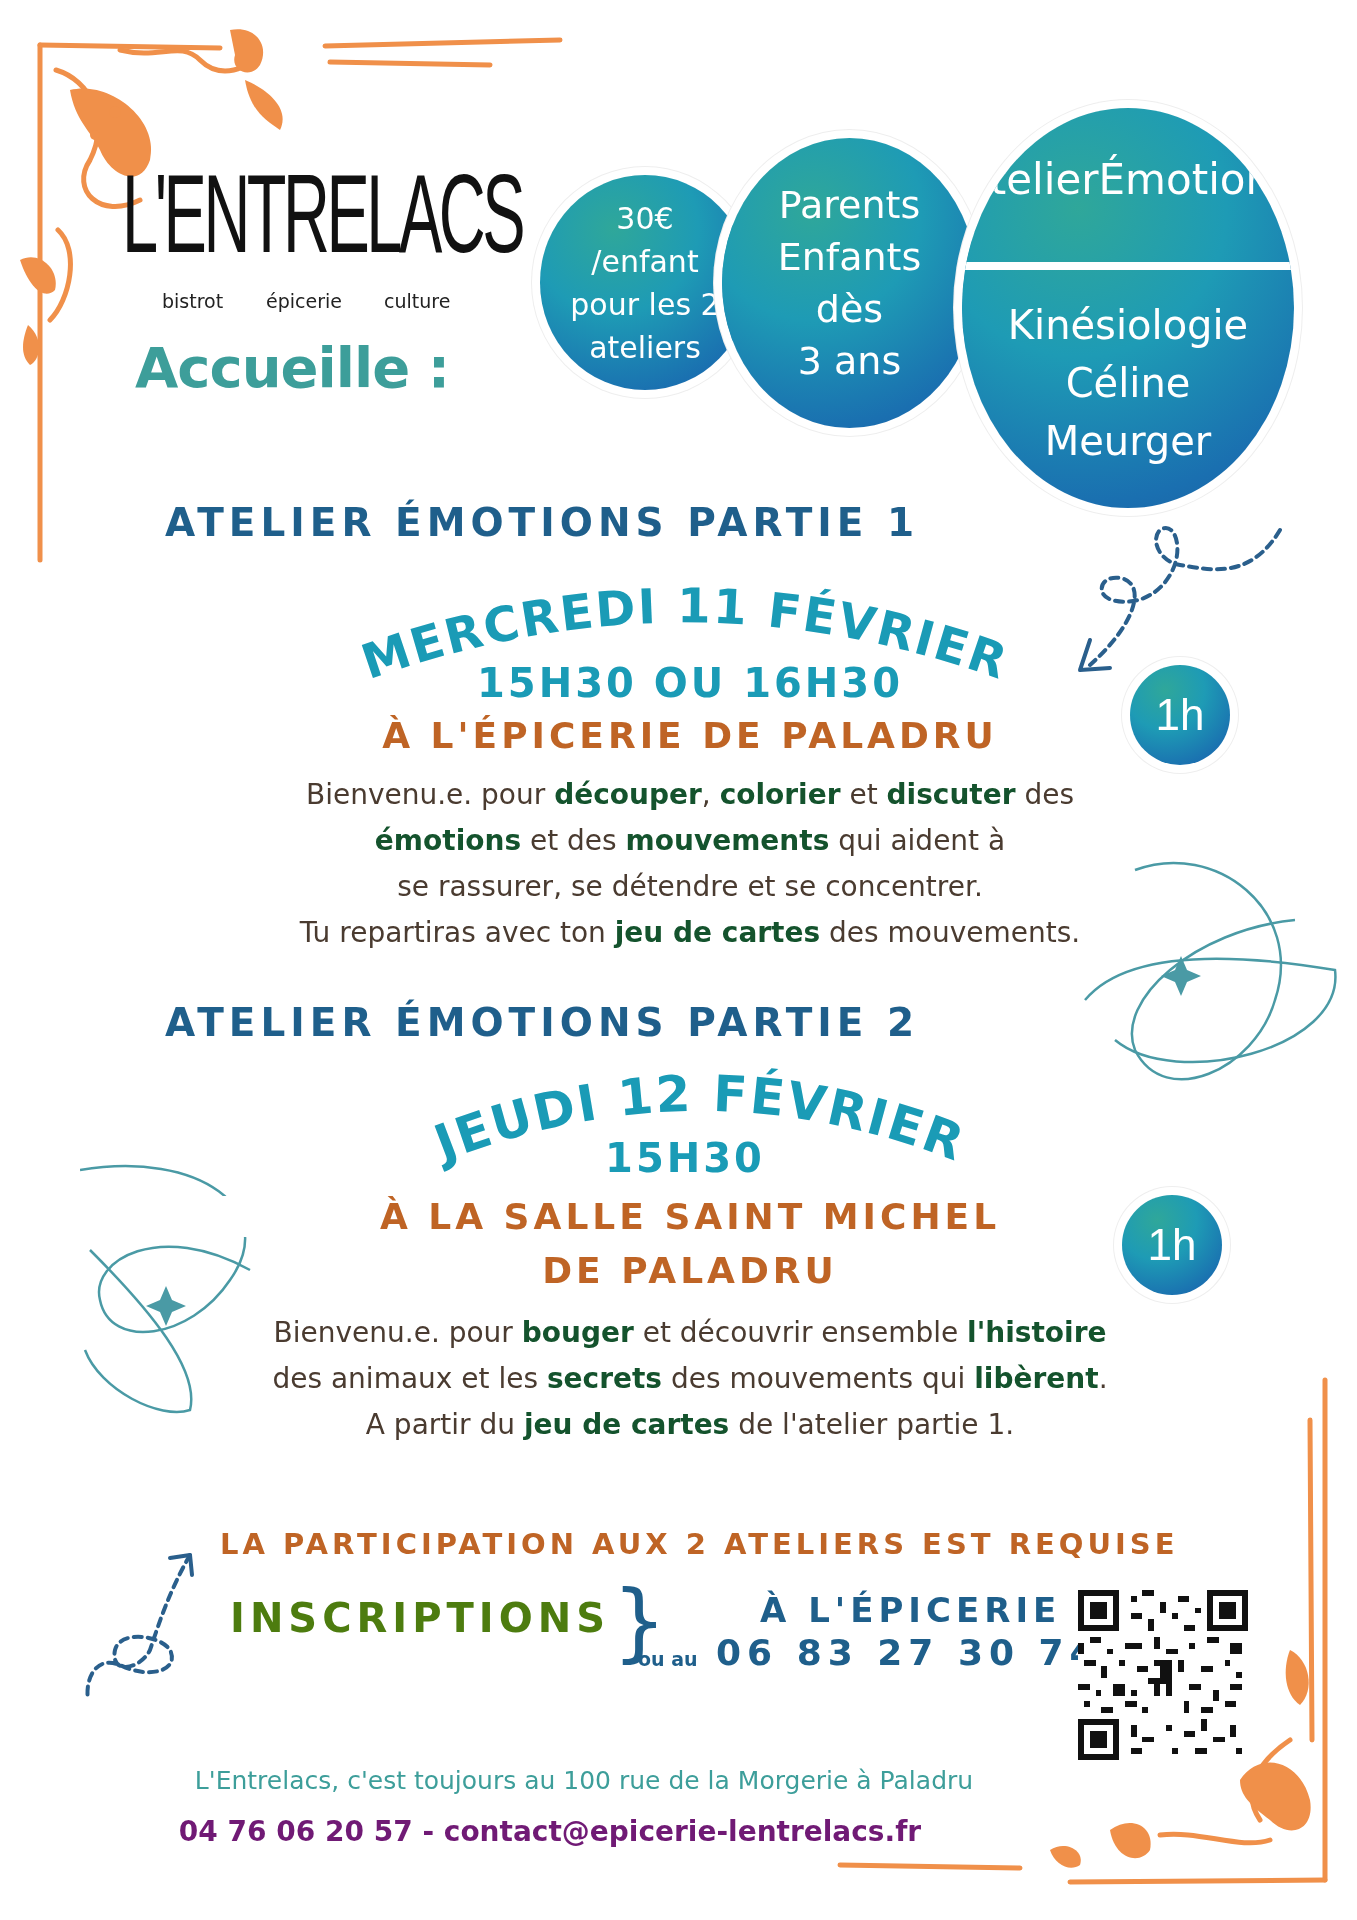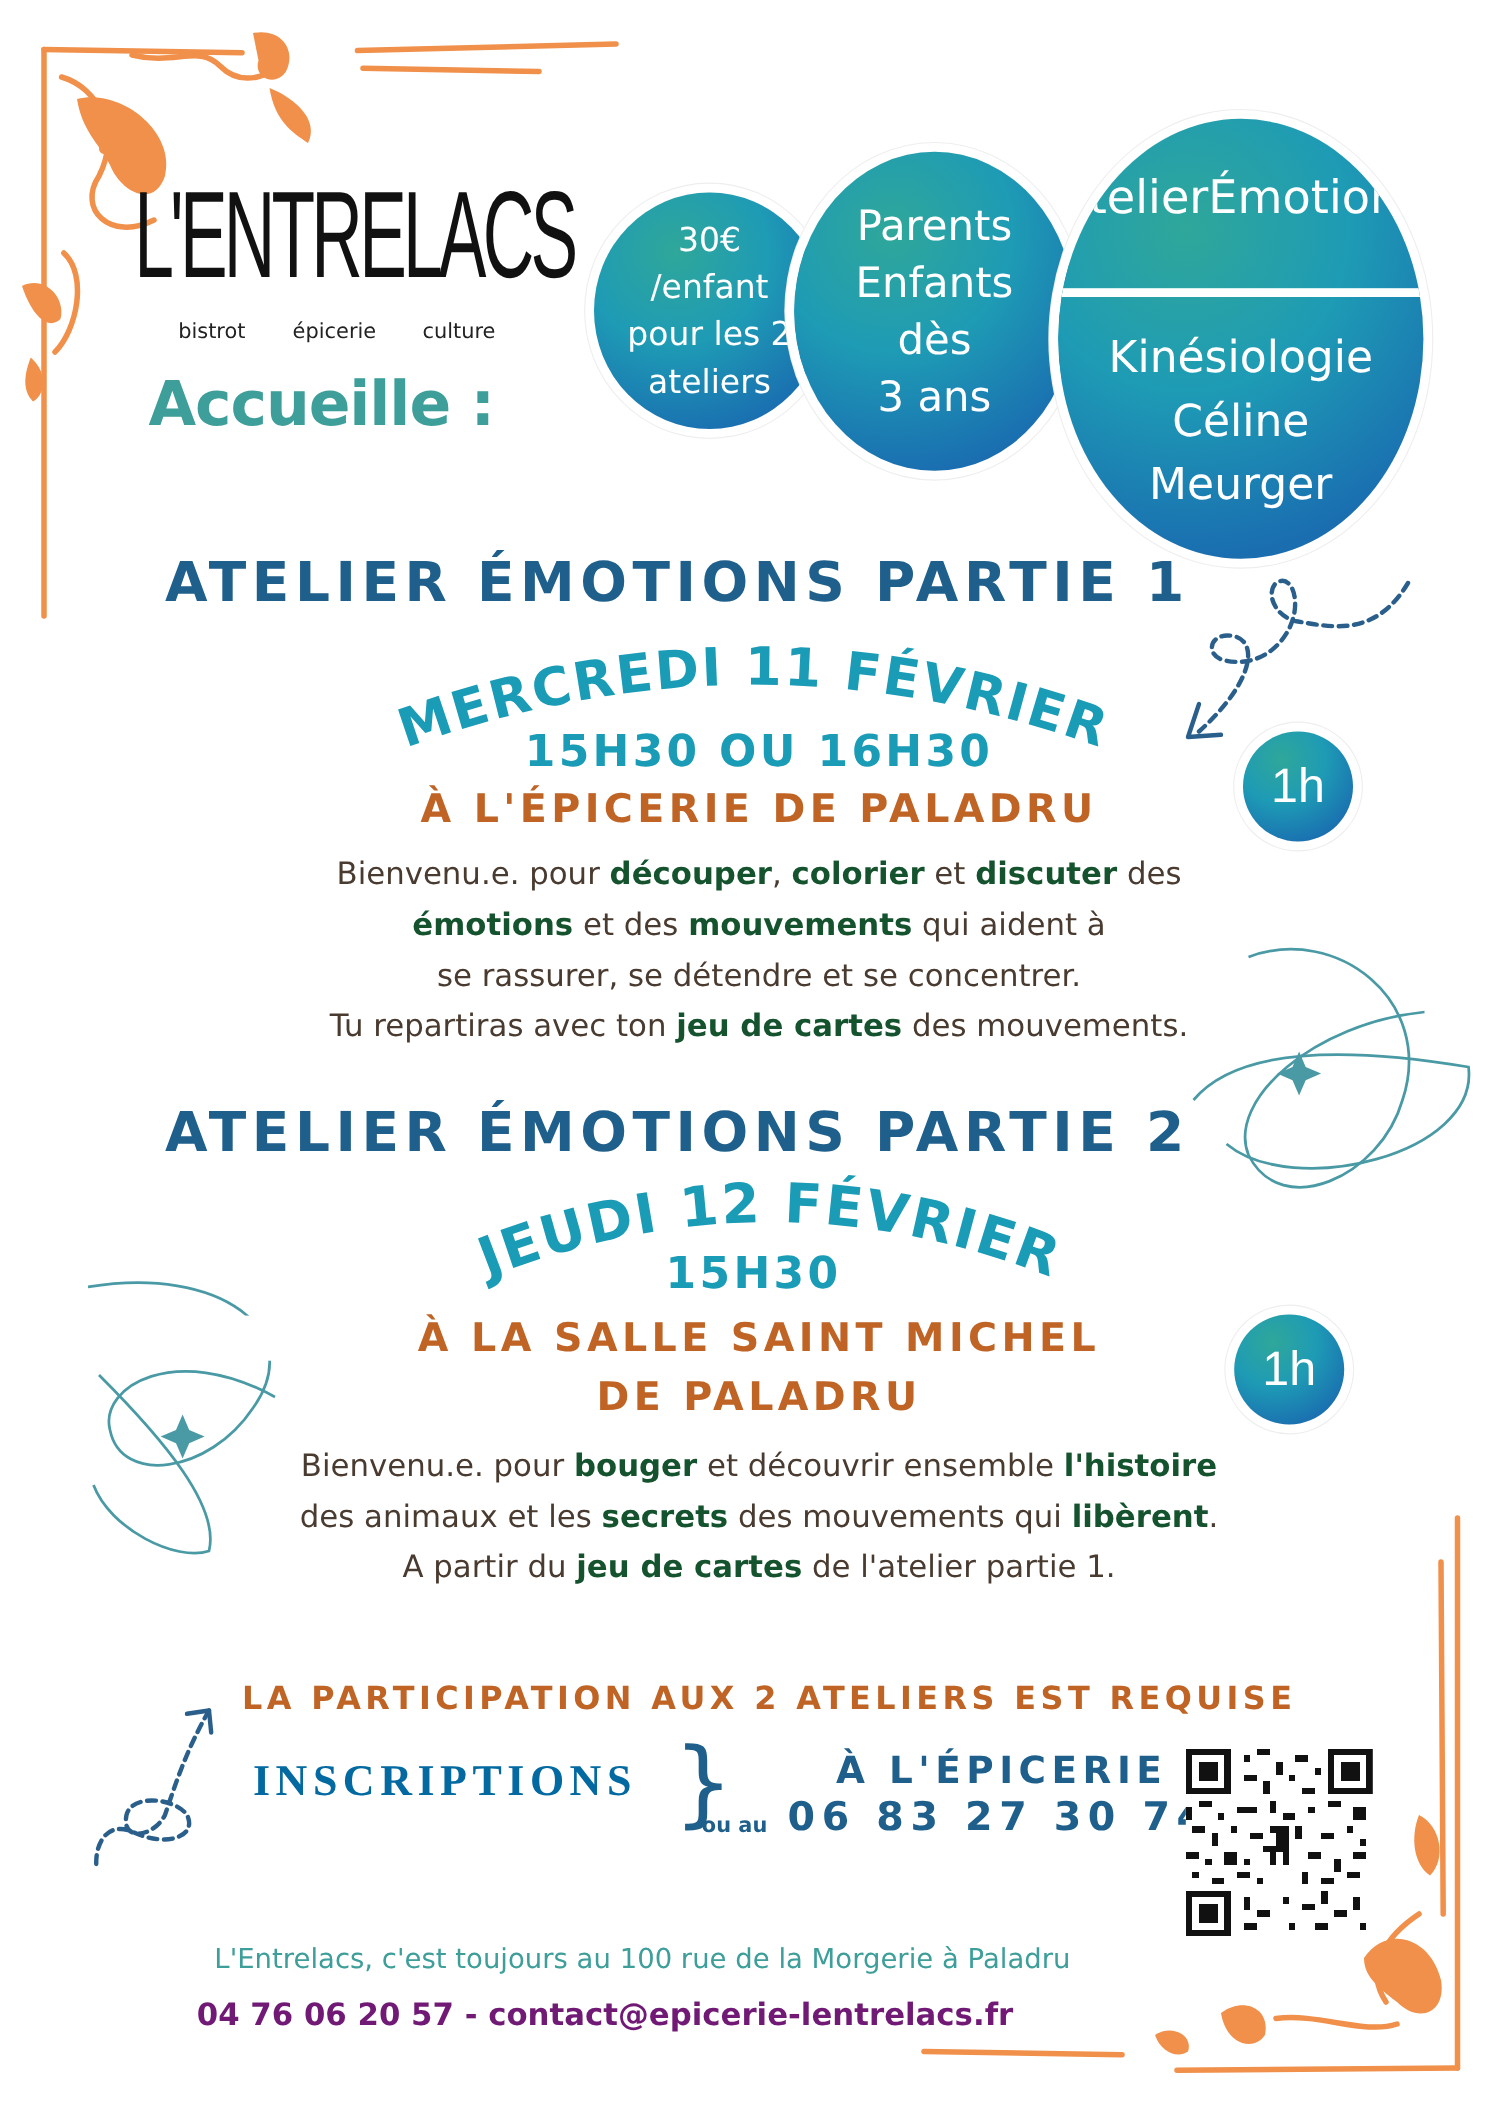--- a/index.html
+++ b/index.html
@@ -8,29 +8,29 @@
   .logo-word{left:122px;top:158px;font-family:"Liberation Sans Narrow","Liberation Sans",sans-serif;font-size:112px;line-height:112px;color:#111;letter-spacing:-6px;transform:scaleX(0.58);transform-origin:left top;font-weight:400;white-space:nowrap;}
   .logo-sub{top:290px;font-size:19px;color:#222;font-family:"DejaVu Sans",sans-serif;}
   .accueille{left:135px;top:335px;font-size:56px;font-weight:bold;color:#3d9e9a;font-family:"DejaVu Sans",sans-serif;letter-spacing:-1px;}
   .circle{border-radius:50%;background:radial-gradient(circle at 35% 25%,#2fa79a 0%,#1e9bb5 40%,#1a6fb0 80%,#1b5fa0 100%);box-shadow:0 0 0 8px #fff,0 0 0 9px #eee;color:#fff;text-align:center;display:flex;flex-direction:column;justify-content:center;align-items:center;font-family:"DejaVu Sans",sans-serif;}
   .c1{left:540px;top:175px;width:210px;height:215px;font-size:30px;line-height:43px;}
   .c2{left:722px;top:138px;width:255px;height:290px;font-size:38px;line-height:52px;align-items:center;}
   .c3{left:962px;top:108px;width:332px;height:400px;overflow:hidden;}
   .c3 .top{position:absolute;left:0;top:0;width:100%;height:150px;display:flex;justify-content:flex-end;align-items:center;font-size:42px;line-height:60px;padding-bottom:6px;box-sizing:border-box;}
   .c3 .sep{position:absolute;left:0;top:154px;width:100%;height:8px;background:#fff;}
   .c3 .bot{position:absolute;left:0;top:165px;width:100%;height:210px;display:flex;flex-direction:column;justify-content:center;align-items:center;font-size:40px;line-height:58px;padding-top:10px;box-sizing:border-box;}
-  .heading{font-weight:bold;color:#1f5f8b;font-size:50px;letter-spacing:5px;font-family:"DejaVu Sans",sans-serif;white-space:nowrap;}
+  .heading{font-weight:bold;color:#1f5f8b;font-size:39px;letter-spacing:5px;font-family:"DejaVu Sans",sans-serif;white-space:nowrap;margin-left:15px;}
   .date-arc{font-weight:bold;color:#1a9bb6;font-family:"DejaVu Sans",sans-serif;font-size:48px;}
   .time{font-weight:bold;color:#1a9bb6;font-size:40px;letter-spacing:3px;text-align:center;white-space:nowrap;}
   .place{font-weight:bold;color:#bf6425;font-size:36px;letter-spacing:4px;text-align:center;white-space:nowrap;}
   .body-text{color:#4a3b30;font-size:28px;line-height:46px;text-align:center;white-space:nowrap;}
   .body-text b{color:#14532d;}
   .badge{width:100px;height:100px;font-size:44px;font-family:"Liberation Sans",sans-serif;}
   .req{left:220px;top:1527px;font-weight:bold;color:#bf6425;font-size:29px;letter-spacing:4px;white-space:nowrap;}
-  .insc{left:230px;top:1595px;font-weight:bold;color:#0369a1;font-size:40px;letter-spacing:5px;font-family:Liberation Serif, serif;}
+  .insc{left:230px;top:1595px;font-weight:bold;color:#4d7c0f;font-size:40px;letter-spacing:5px;}
   .brace{left:612px;top:1578px;font-size:86px;color:#1f5f8b;line-height:86px;}
   .epi{left:760px;top:1590px;font-weight:bold;color:#1f5f8b;font-size:34px;letter-spacing:5px;white-space:nowrap;}
   .ouau{left:638px;top:1648px;font-weight:bold;color:#1f5f8b;font-size:19px;}
   .phone{left:716px;top:1632px;font-weight:bold;color:#1f5f8b;font-size:36px;letter-spacing:6px;white-space:nowrap;}
   .qr{left:1078px;top:1590px;width:170px;height:170px;background:#fff;}
   .foot1{left:0;width:1100px;top:1766px;text-align:center;color:#3d9e9a;font-weight:normal;font-size:25px;white-space:nowrap;padding-left:34px;}
   .foot2{left:0;width:1100px;top:1815px;text-align:center;color:#701a75;font-weight:bold;font-size:28px;white-space:nowrap;}
 </style>
 </head>
 <body>

